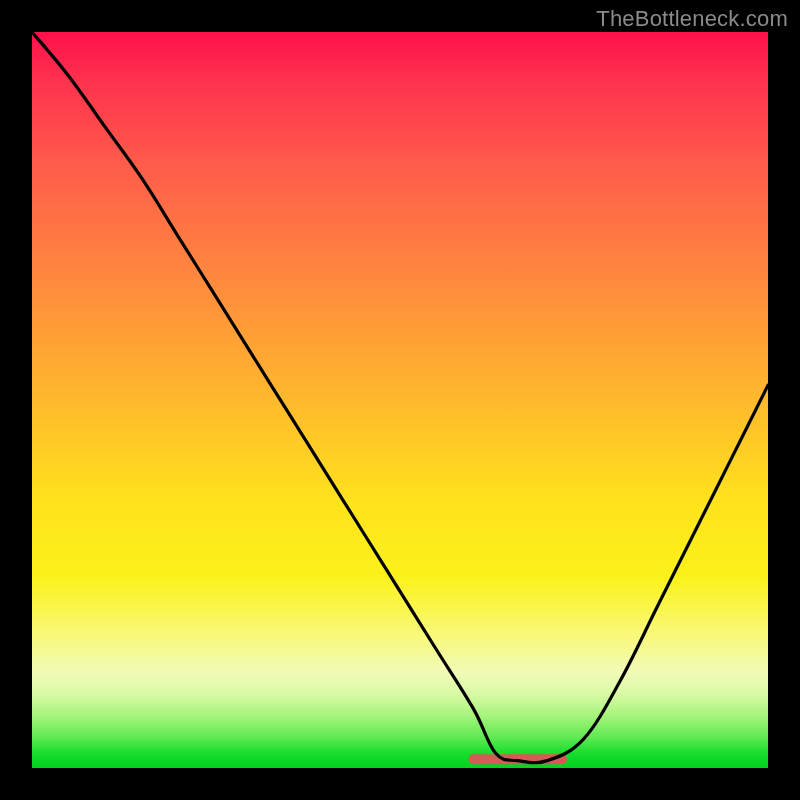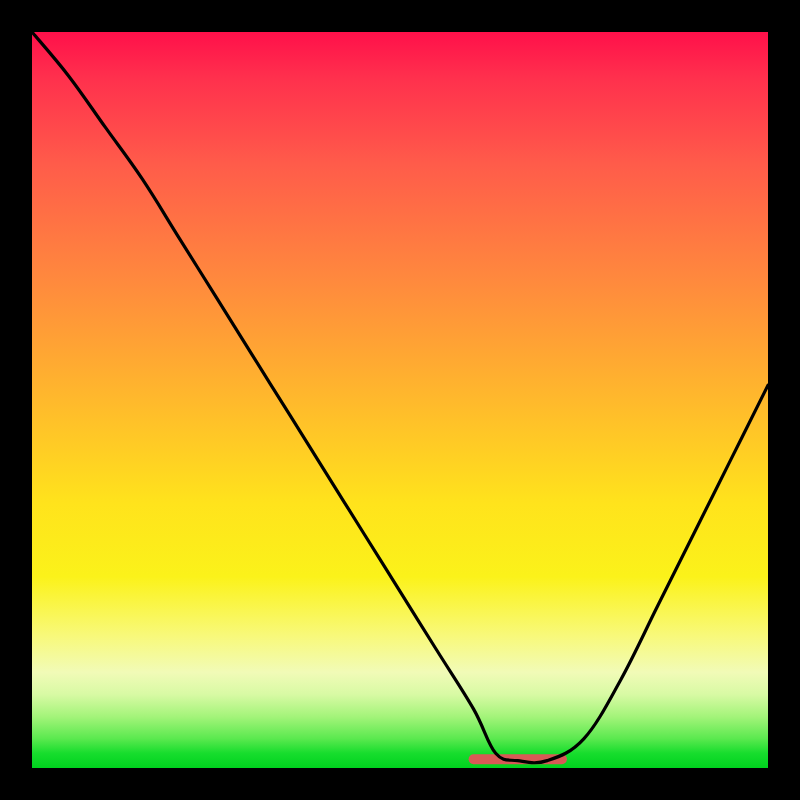--- a/index.html
+++ b/index.html
@@ -74,20 +74,21 @@
     stroke-width: 3.2;
     fill: none;
     stroke-linecap: round;
   }
 </style>
 </head>
 <body>
 
 <div class="frame">
 
+  <div class="watermark">TheBottleneck.com</div>
 
   <div class="plot-area">
     <div class="gradient-bg"></div>
 
     <svg class="curve-svg" viewBox="0 0 100 100" preserveAspectRatio="none">
       <path class="valley-mark" id="valley-path" d="M60 98.8 L72 98.8" style="stroke-width: 1.359;"></path>
       <path class="main-curve" id="curve-path" d="M0 0 C 0.90 1.08, 3.20 3.66, 5 6 C 6.80 8.34, 8.20 10.48, 10 13 C 11.80 15.52, 13.20 17.30, 15 20 C 16.80 22.70, 18.20 25.12, 20 28 C 21.80 30.88, 23.20 33.12, 25 36 C 26.80 38.88, 28.20 41.12, 30 44 C 31.80 46.88, 33.20 49.12, 35 52 C 36.80 54.88, 38.20 57.12, 40 60 C 41.80 62.88, 43.20 65.12, 45 68 C 46.80 70.88, 48.20 73.12, 50 76 C 51.80 78.88, 53.20 81.12, 55 84 C 56.80 86.88, 58.56 89.48, 60 92 C 61.44 94.52, 61.92 96.74, 63 98 C 64.08 99.26, 64.74 98.82, 66 99 C 67.26 99.18, 68.38 99.54, 70 99 C 71.62 98.46, 73.20 97.98, 75 96 C 76.80 94.02, 78.20 91.24, 80 88 C 81.80 84.76, 83.20 81.60, 85 78 C 86.80 74.40, 88.20 71.60, 90 68 C 91.80 64.40, 93.20 61.60, 95 58 C 96.80 54.40, 99.10 49.80, 100 48" style="stroke-width: 0.435;"></path>
     </svg>
   </div>
 

